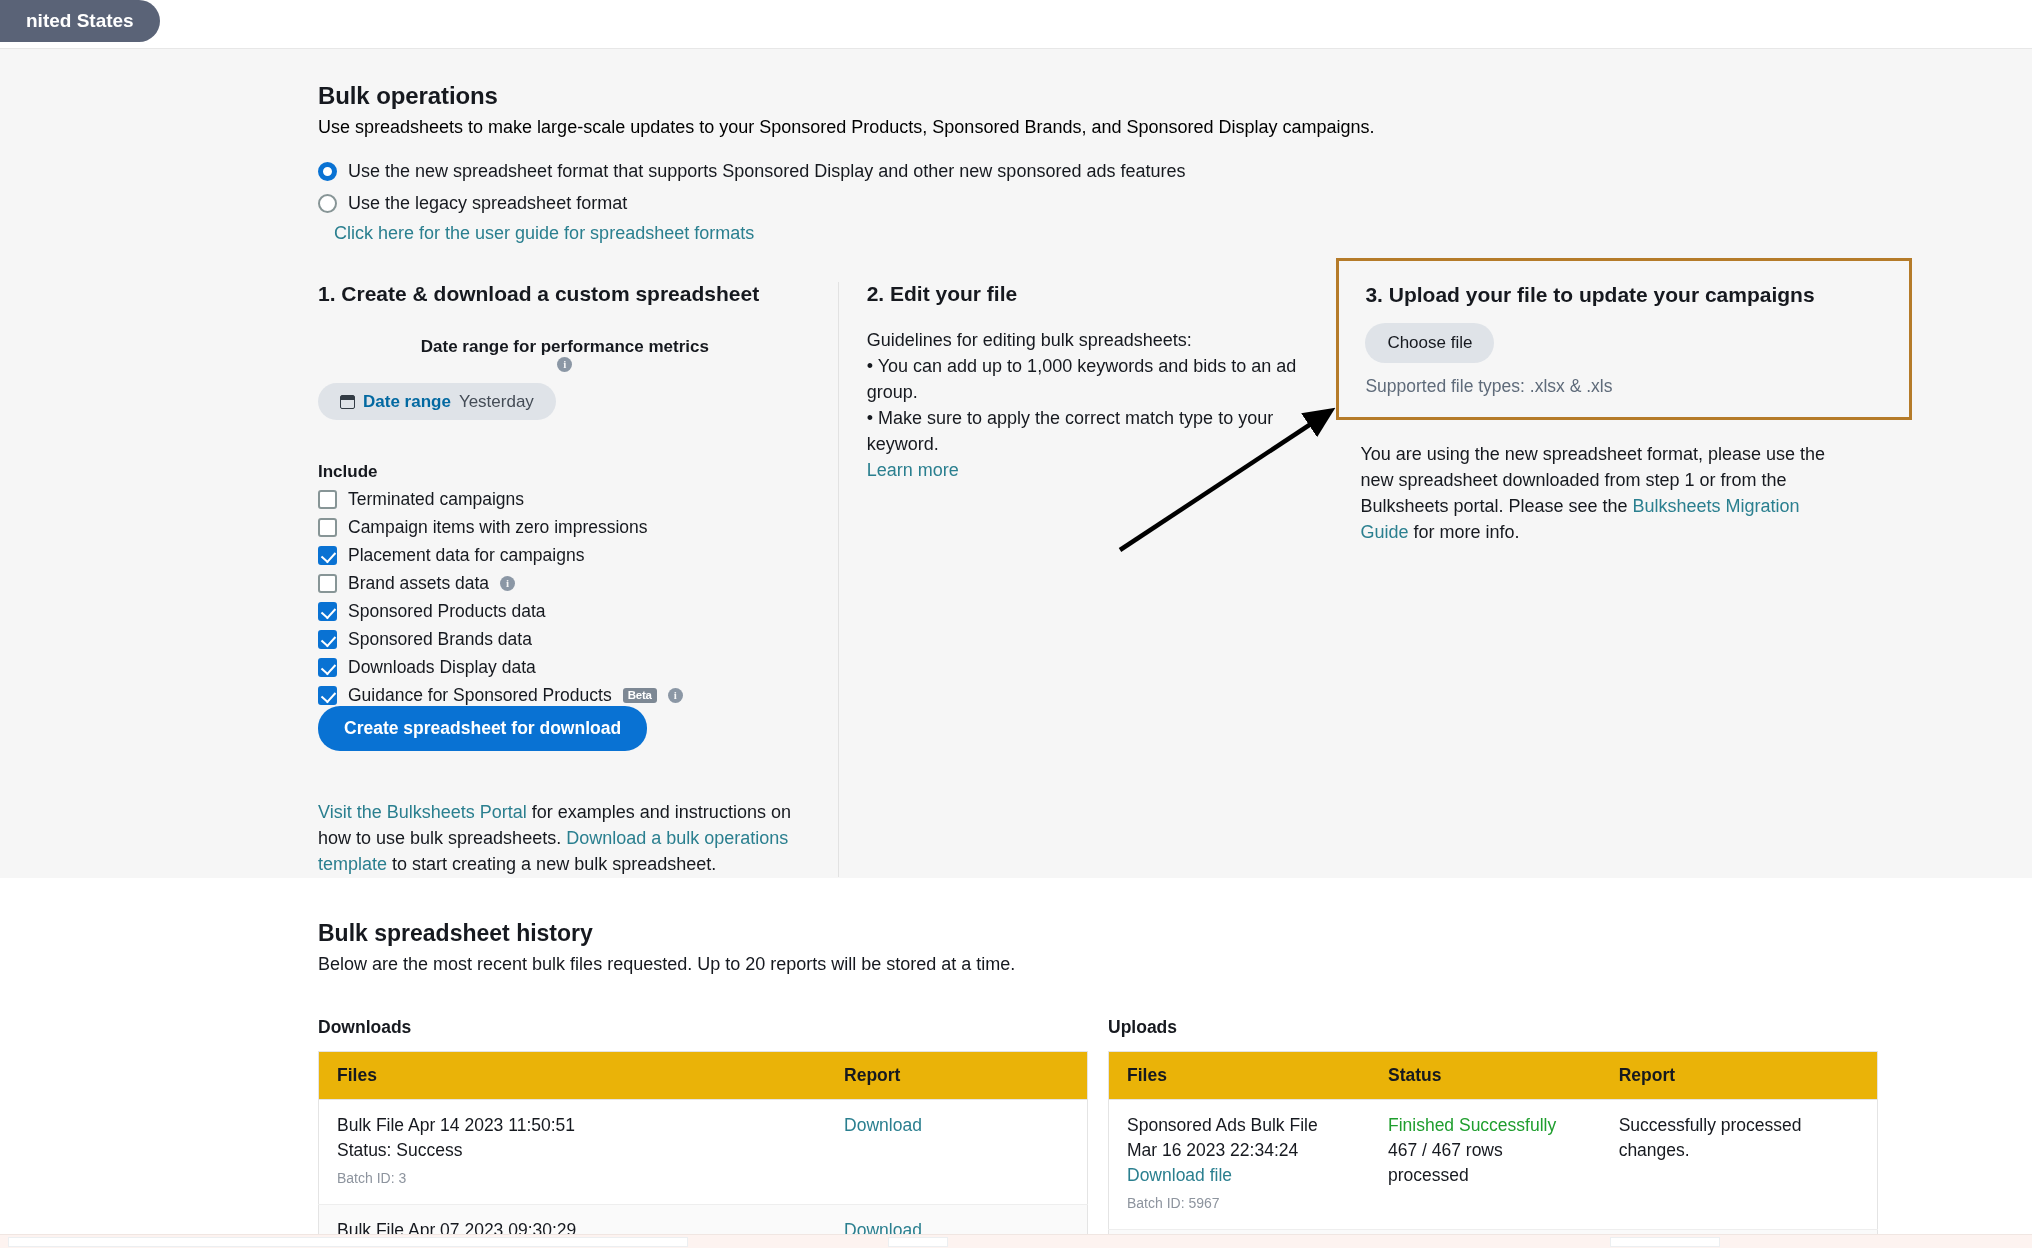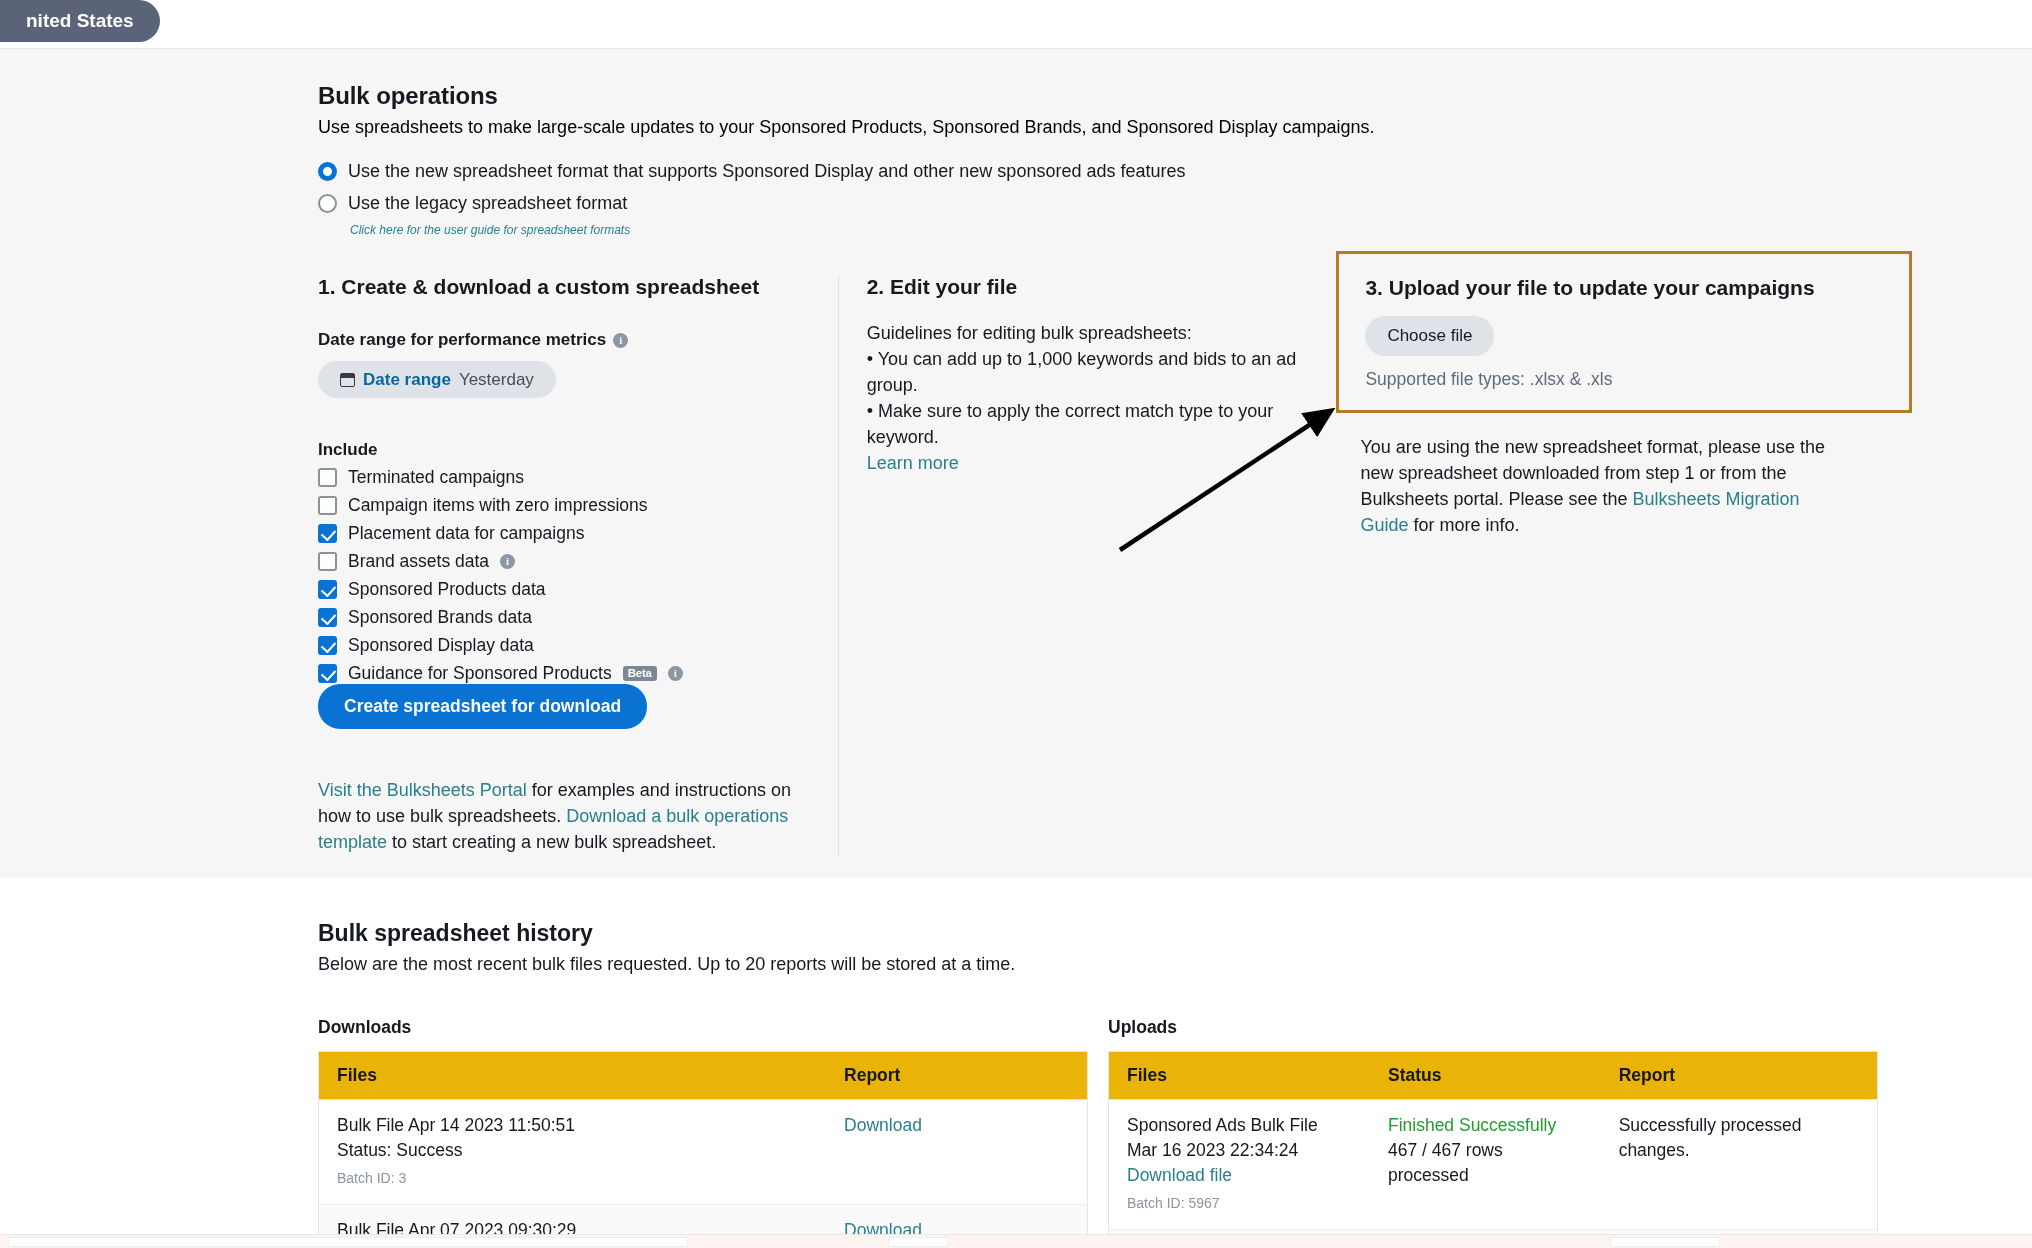--- a/index.html
+++ b/index.html
@@ -91,23 +91,22 @@
   .radio-label { font-size: 18px; color: #16191f; line-height: 22px; }
 
   a.link, .link {
     color: #2a7f8f;
     text-decoration: none;
     cursor: pointer;
   }
 
   .guide-link-row {
     margin-top: 9px;
-    margin-left: 32px;
-    font-size: 12px;
-    font-style: italic;
+    margin-left: 16px;
+    font-size: 18px;
   }
 
   
   .cols {
     display: flex;
     margin-top: 38px;
   }
   .col1 { width: 520px; padding-right: 26px; }
   .col-div { width: 1px; background: #e2e2e2; margin: 0 0 0 0; align-self: stretch; }
   .col2 { width: 500px; padding-left: 28px; padding-right: 26px; }
@@ -118,21 +117,21 @@
     font-weight: bold;
     color: #16191f;
   }
 
   .field-label {
     font-size: 17px;
     font-weight: bold;
     margin-top: 31px;
     display: flex;
     align-items: center;
-    gap: 7px;
+    flex-direction: column;
   }
 
   .info-icon {
     display: inline-block;
     width: 15px; height: 15px;
     border-radius: 50%;
     background: #8b97a5;
     color: #f6f6f6;
     font-size: 11px;
     font-weight: bold;
@@ -428,21 +427,21 @@
             <div class="cb-row">
               <span class="cb checked"></span>
               <span>Sponsored Products data</span>
             </div>
             <div class="cb-row">
               <span class="cb checked"></span>
               <span>Sponsored Brands data</span>
             </div>
             <div class="cb-row">
               <span class="cb checked"></span>
-              <span>Sponsored Display data</span>
+              <span>Downloads Display data</span>
             </div>
             <div class="cb-row">
               <span class="cb checked"></span>
               <span>Guidance for Sponsored Products</span>
               <span class="beta-badge">Beta</span>
               <span class="info-icon">i</span>
             </div>
           </div>
 
           <button class="btn-primary">Create spreadsheet for download</button>

